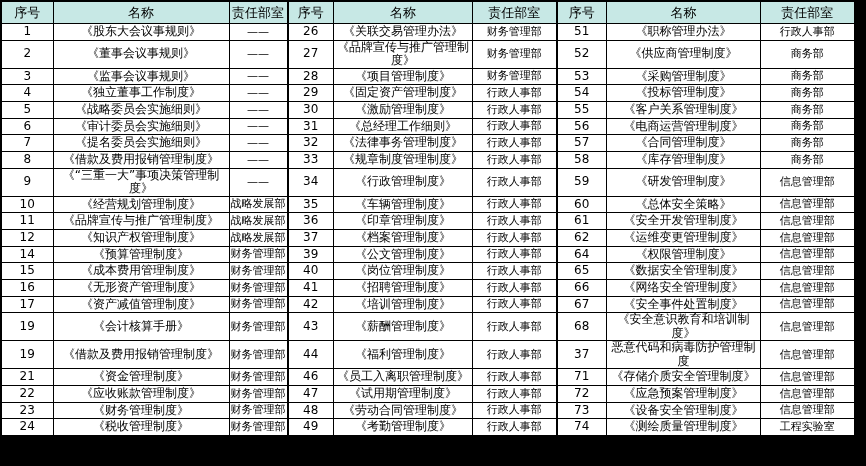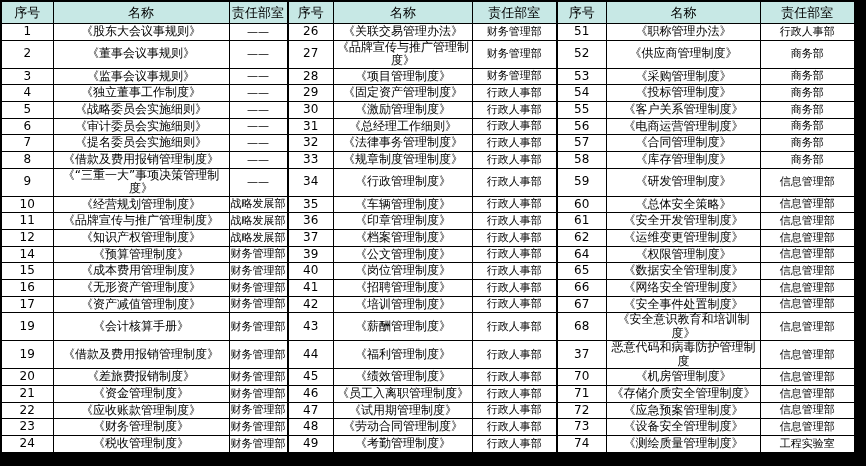--- a/index.html
+++ b/index.html
@@ -271,31 +271,20 @@
           <td class="col-name">《借款及费用报销管理制度》</td>
           <td class="col-dept">财务管理部</td>
           <td class="col-no group-start">44</td>
           <td class="col-name">《福利管理制度》</td>
           <td class="col-dept">行政人事部</td>
           <td class="col-no group-start">37</td>
           <td class="col-name">恶意代码和病毒防护管理制度</td>
           <td class="col-dept">信息管理部</td>
         </tr>
         <tr>
-          <td class="col-no">20</td>
-          <td class="col-name">《差旅费报销制度》</td>
-          <td class="col-dept">财务管理部</td>
-          <td class="col-no group-start">45</td>
-          <td class="col-name">《绩效管理制度》</td>
-          <td class="col-dept">行政人事部</td>
-          <td class="col-no group-start">70</td>
-          <td class="col-name">《机房管理制度》</td>
-          <td class="col-dept">信息管理部</td>
-        </tr>
-        <tr>
           <td class="col-no">21</td>
           <td class="col-name">《资金管理制度》</td>
           <td class="col-dept">财务管理部</td>
           <td class="col-no group-start">46</td>
           <td class="col-name">《员工入离职管理制度》</td>
           <td class="col-dept">行政人事部</td>
           <td class="col-no group-start">71</td>
           <td class="col-name">《存储介质安全管理制度》</td>
           <td class="col-dept">信息管理部</td>
         </tr>

